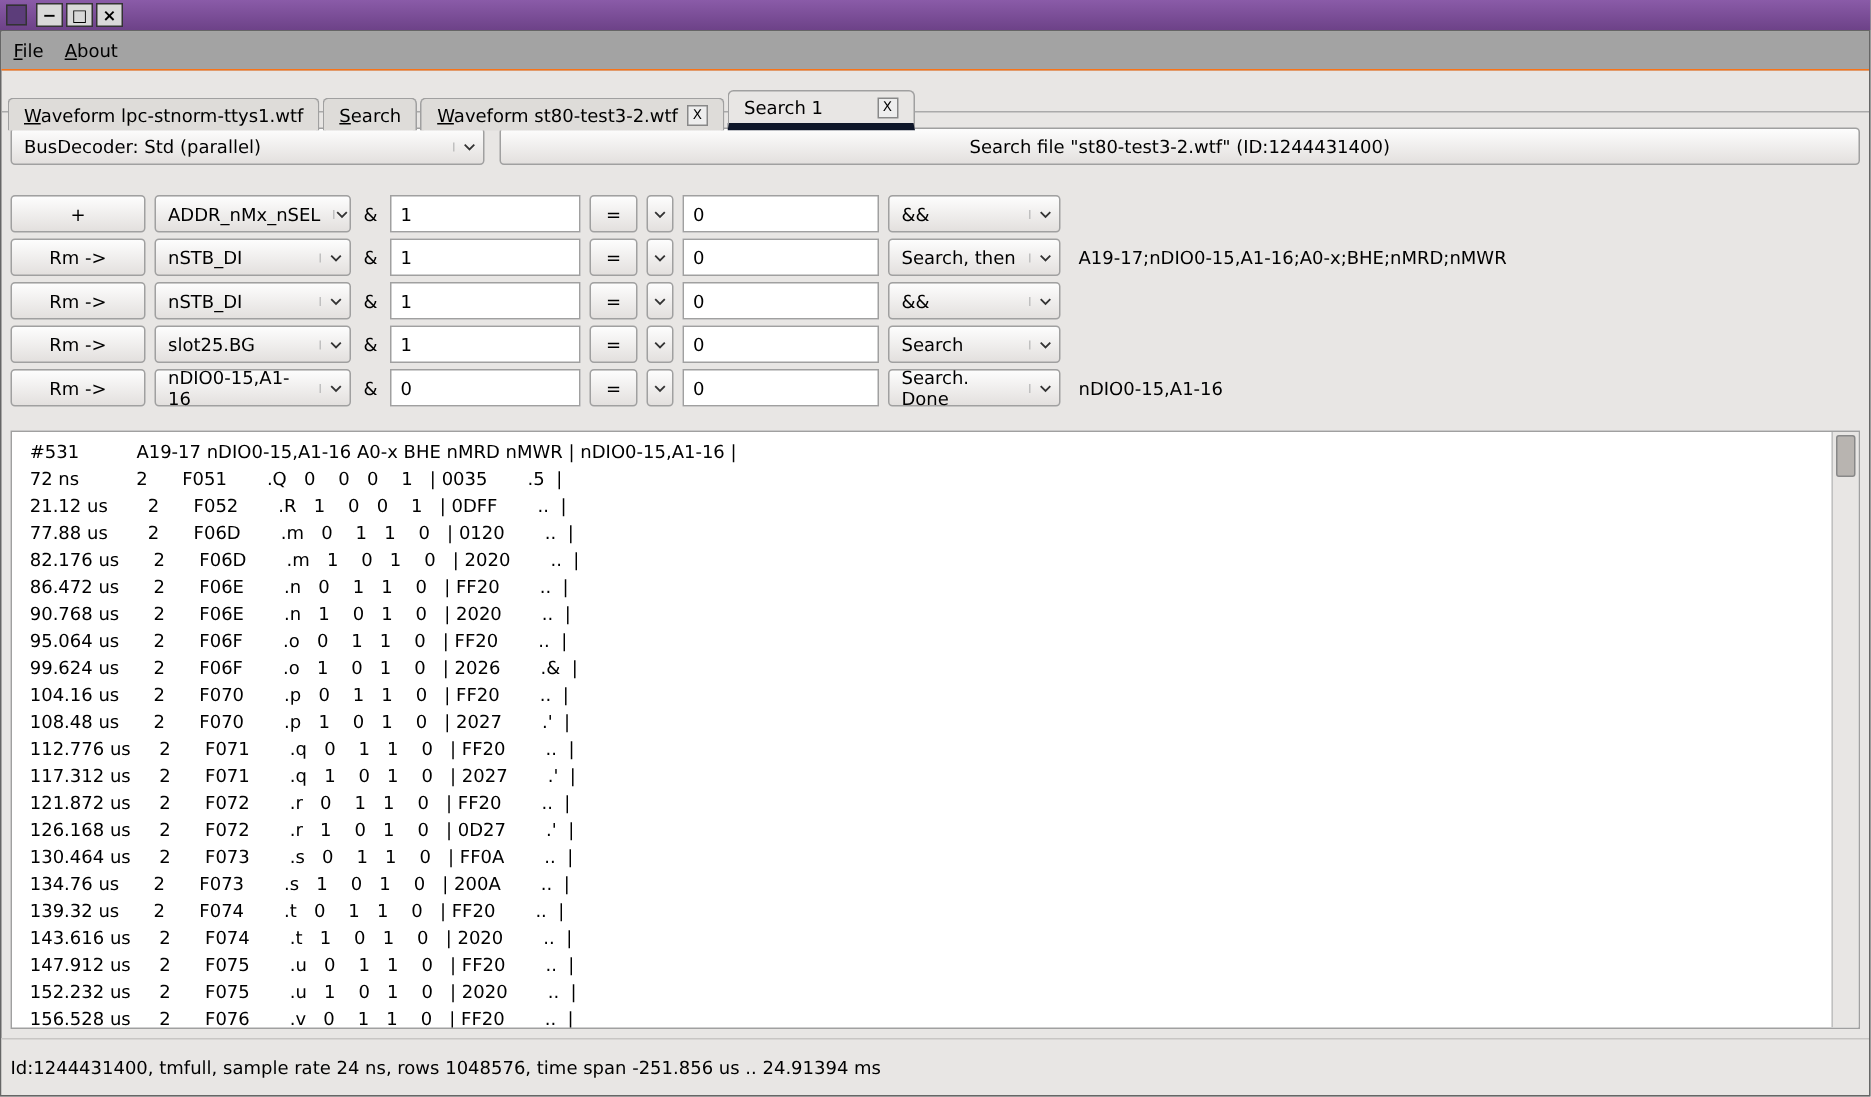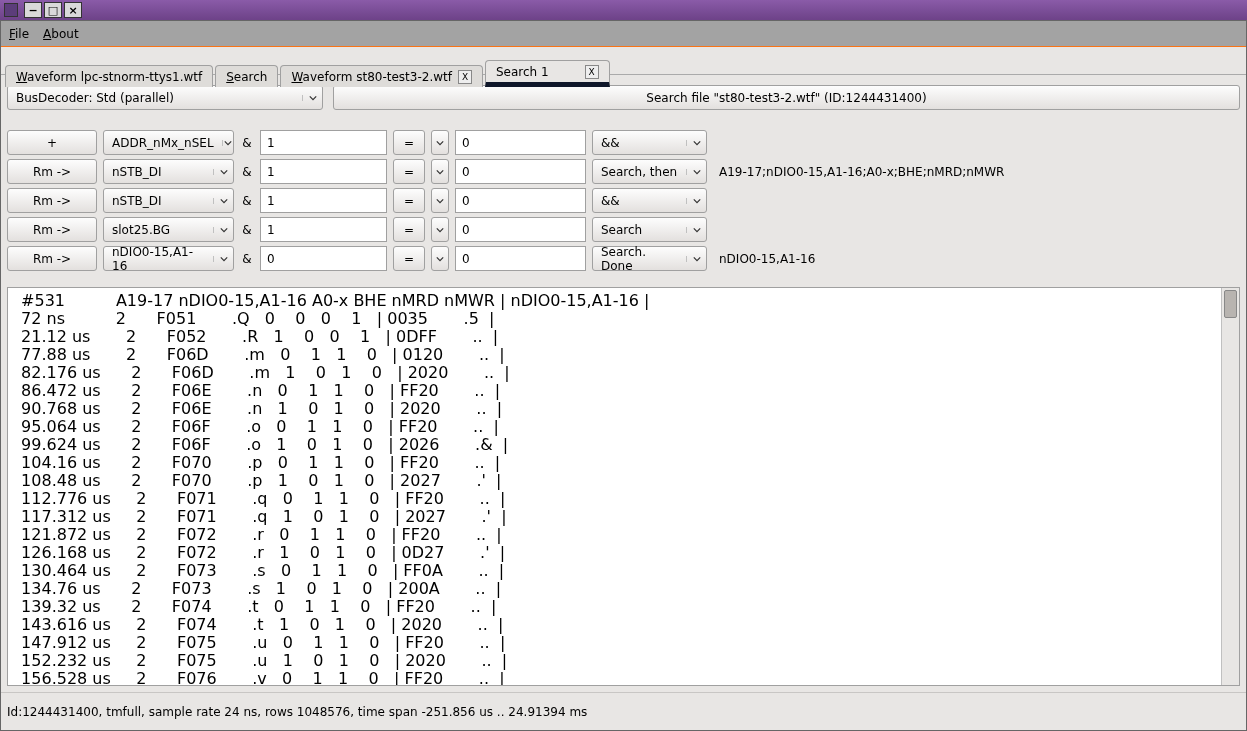--- a/index.html
+++ b/index.html
@@ -117,21 +117,21 @@
 
 input.text-input {
   height:25px; border:1px solid #a0a0a0; background:#fff;
   padding:0 6px; font-size:12px;
 }
 
 .output-area {
   flex:1; display:flex; border:1px solid #a0a0a0;
   background:#fff; overflow:hidden;
   font-family: "DejaVu Sans Mono", "Courier New", monospace;
-  font-size:16px;
+  font-size:12px;
 }
 .output-text { flex:1; padding:4px 8px; white-space:pre; overflow:hidden; line-height:18px; }
 .scrollbar {
   width:18px; background:#e8e6e4; border-left:1px solid #c0c0c0;
   position:relative;
 }
 .scrollbar .thumb {
   position:absolute; top:2px; left:2px; right:2px; height:28px;
   background:#b8b4b0; border:1px solid #888; border-radius:2px;
 }

